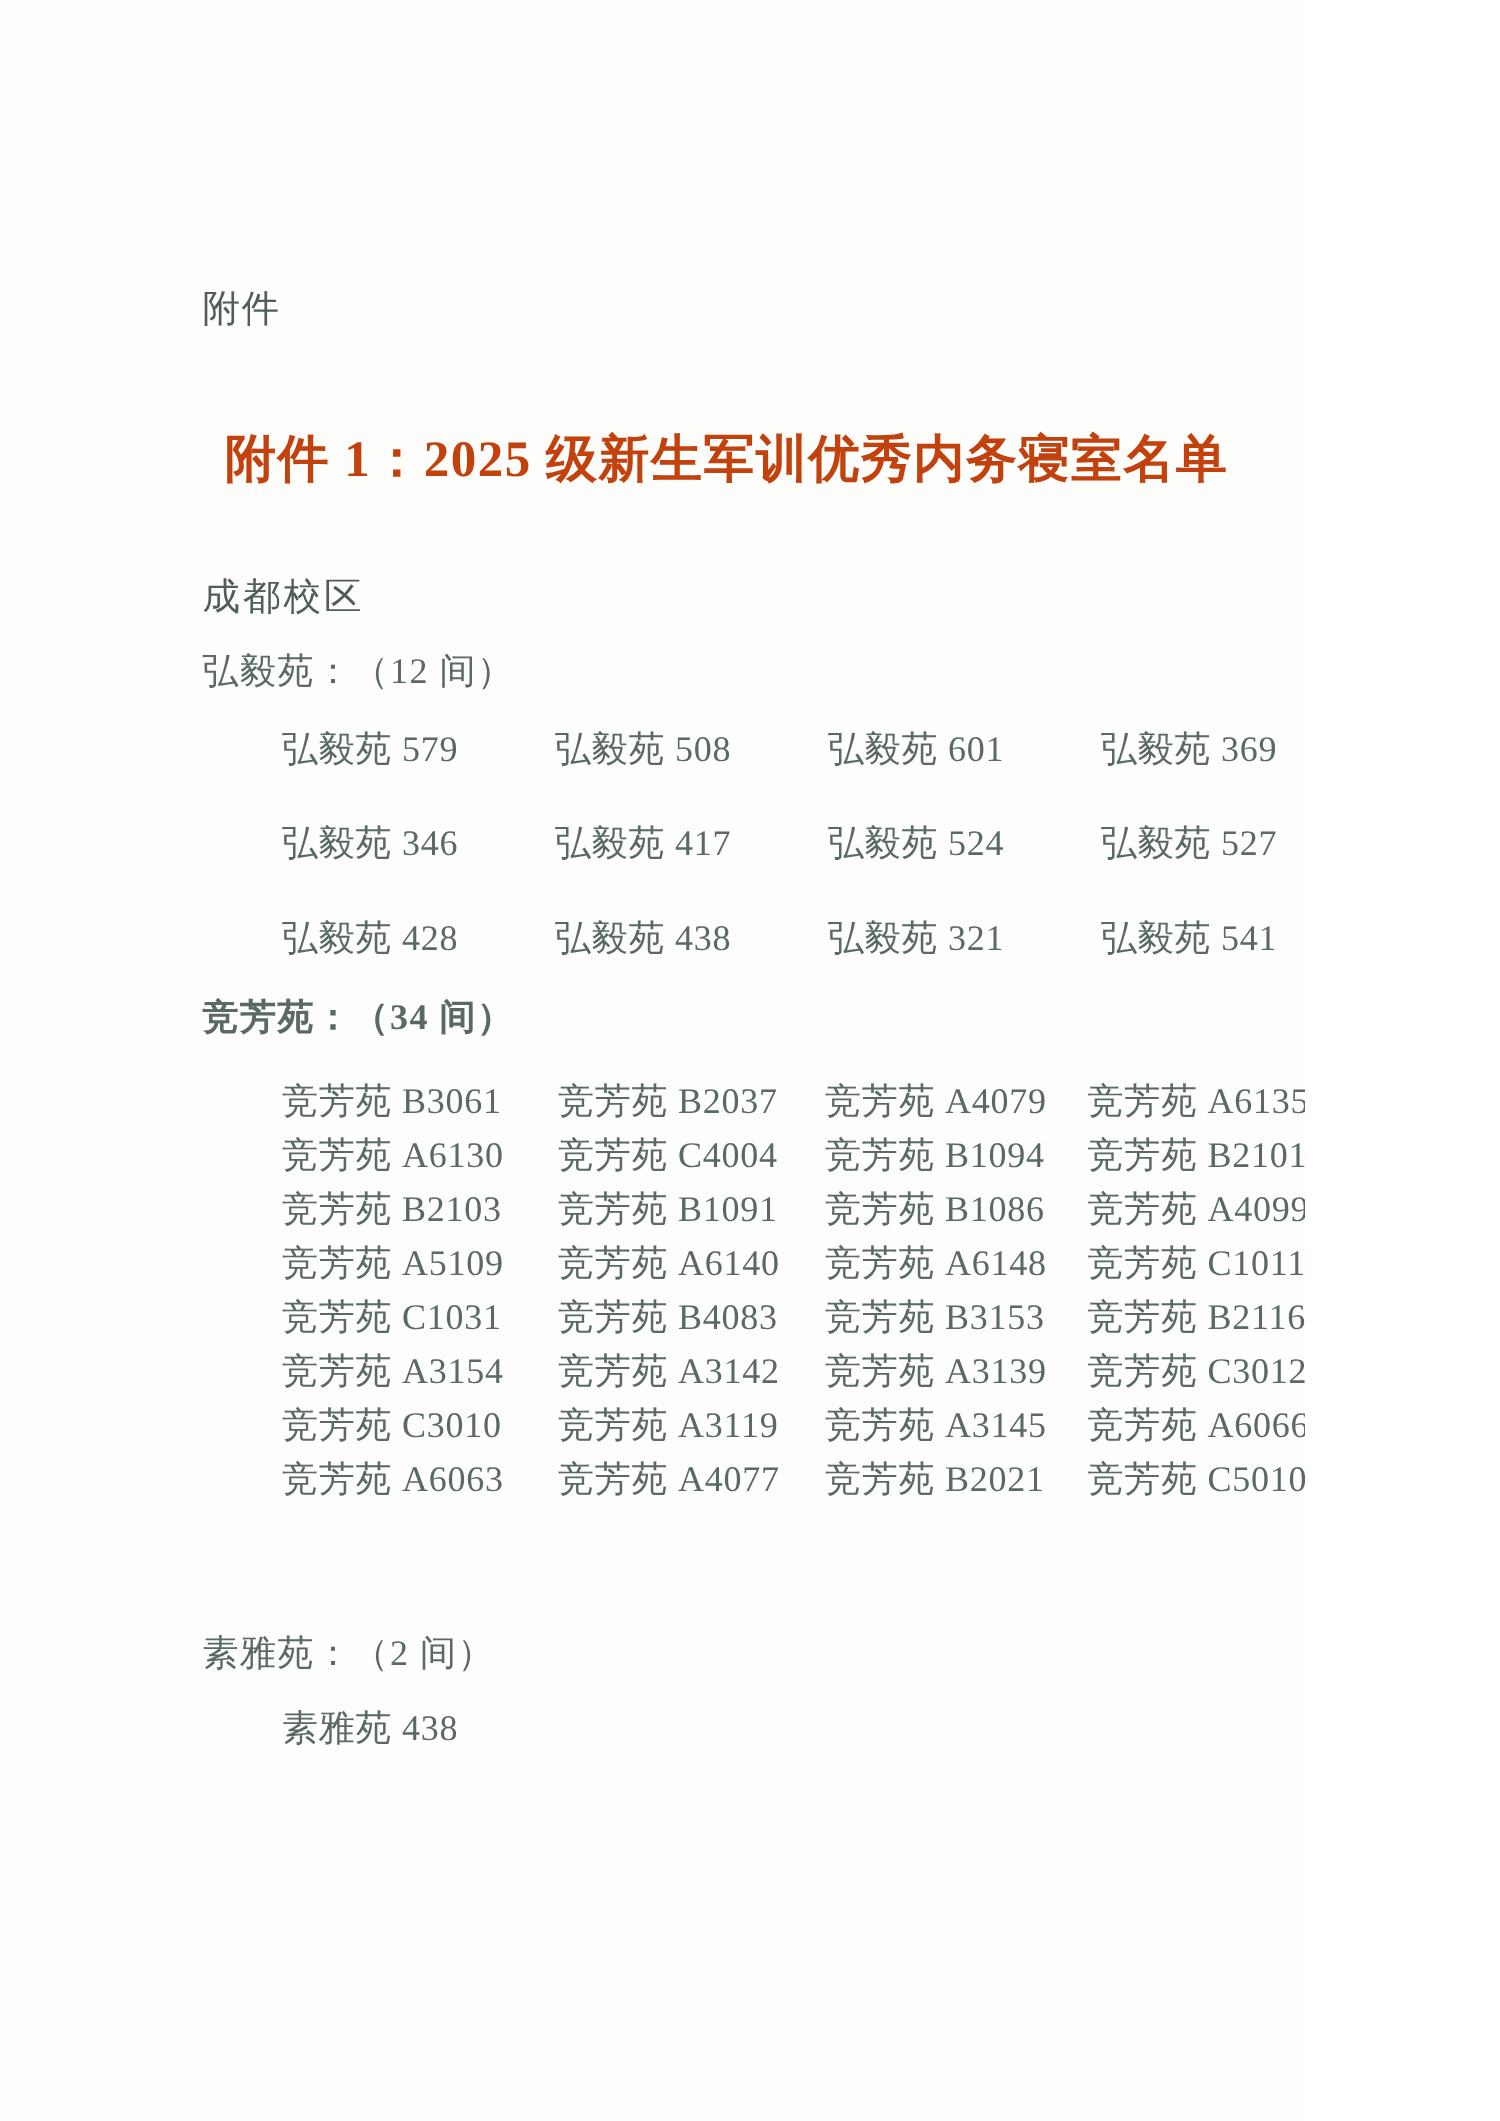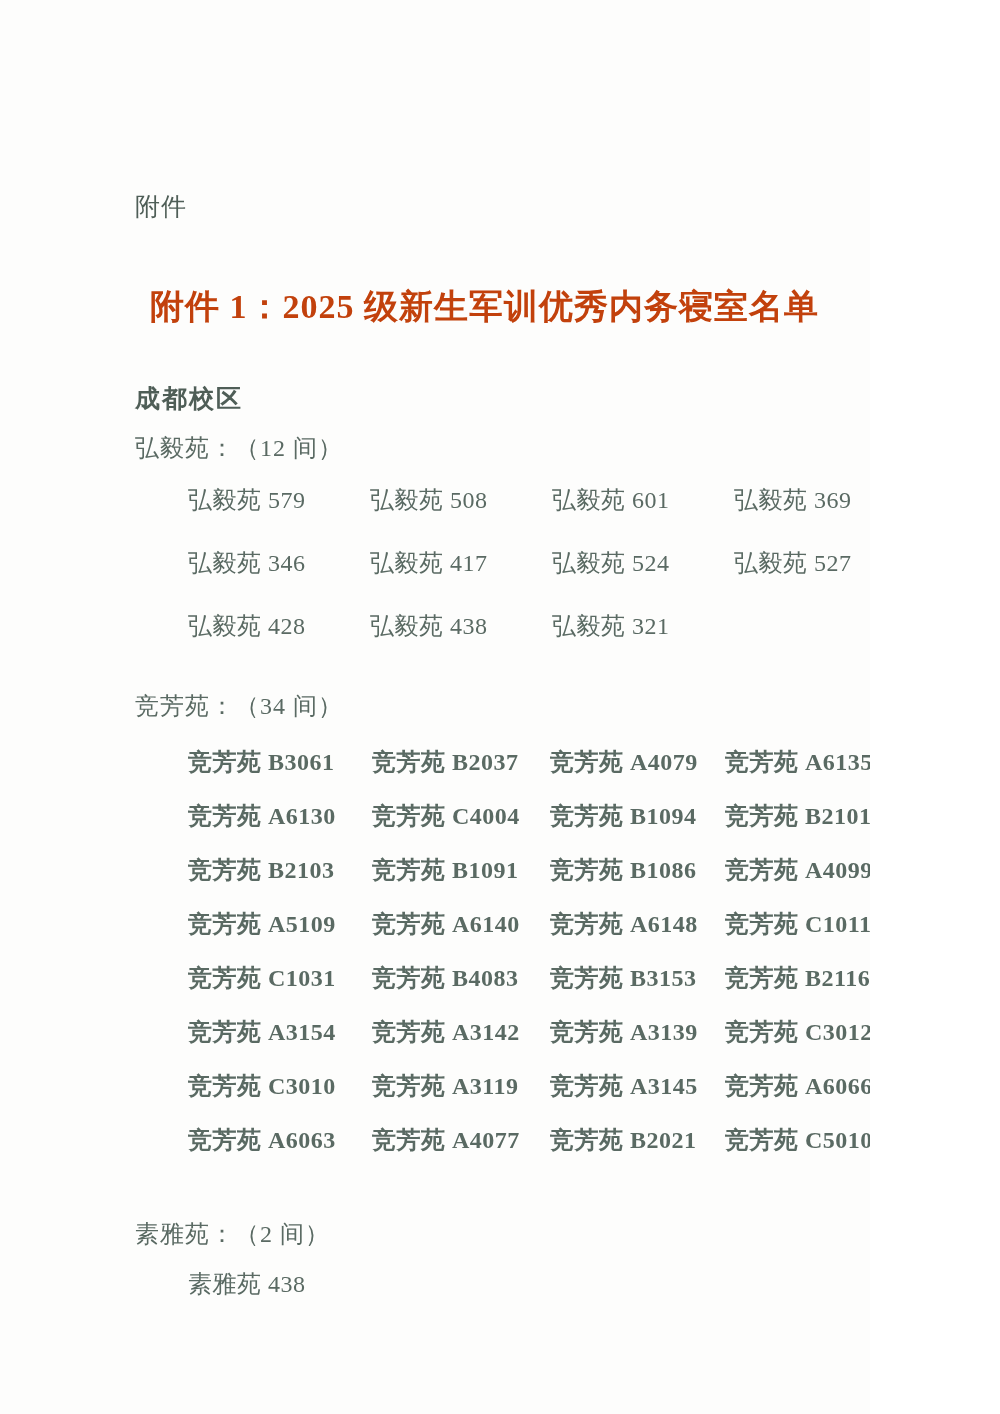--- a/index.html
+++ b/index.html
@@ -30,53 +30,52 @@
     line-height: 40px;
     font-weight: bold;
     color: #c2410c;
     letter-spacing: 1px;
     white-space: nowrap;
   }
   .campus-heading {
     margin-top: 58px;
     font-size: 25px;
     line-height: 28px;
-    font-weight: bold;
+    font-weight: normal;
     color: #4f5e57;
     letter-spacing: 2px;
   }
   .section-header {
     font-size: 24px;
     line-height: 28px;
     letter-spacing: 1px;
     white-space: nowrap;
   }
   .sec-1 .section-header { margin-top: 21px; }
-  .sec-2 .section-header { margin-top: 52px; }
-  .sec-3 .section-header { margin-top: 66px; }
+  .sec-2 .section-header { margin-top: 25px; font-weight: bold; }
+  .sec-3 .section-header { margin-top: 88px; }
   .room-grid {
     display: grid;
     margin-left: 53px;
     font-size: 24px;
     line-height: 28px;
   }
   .room-grid span {
     white-space: nowrap;
     letter-spacing: 0.5px;
   }
   .sec-1 .room-grid {
     margin-top: 24px;
     grid-template-columns: 182px 182px 182px 1fr;
     row-gap: 35px;
   }
   .sec-2 .room-grid {
     margin-top: 28px;
     grid-template-columns: 184px 178px 175px 1fr;
-    row-gap: 26px;
-    font-weight: bold;
+    row-gap: 8px;
   }
   .sec-3 .room-grid {
     margin-top: 22px;
     grid-template-columns: 182px 1fr;
     gap: 40px;
   }
 </style>
 </head>
 <body>
 
@@ -95,20 +94,21 @@
       <span>弘毅苑 508</span>
       <span>弘毅苑 601</span>
       <span>弘毅苑 369</span>
       <span>弘毅苑 346</span>
       <span>弘毅苑 417</span>
       <span>弘毅苑 524</span>
       <span>弘毅苑 527</span>
       <span>弘毅苑 428</span>
       <span>弘毅苑 438</span>
       <span>弘毅苑 321</span>
+      <span>弘毅苑 541</span>
     </div>
   </section>
 
   <section class="sec-2">
     <div class="section-header">竞芳苑：（34 间）</div>
     <div class="room-grid">
       <span>竞芳苑 B3061</span>
       <span>竞芳苑 B2037</span>
       <span>竞芳苑 A4079</span>
       <span>竞芳苑 A6135</span>

